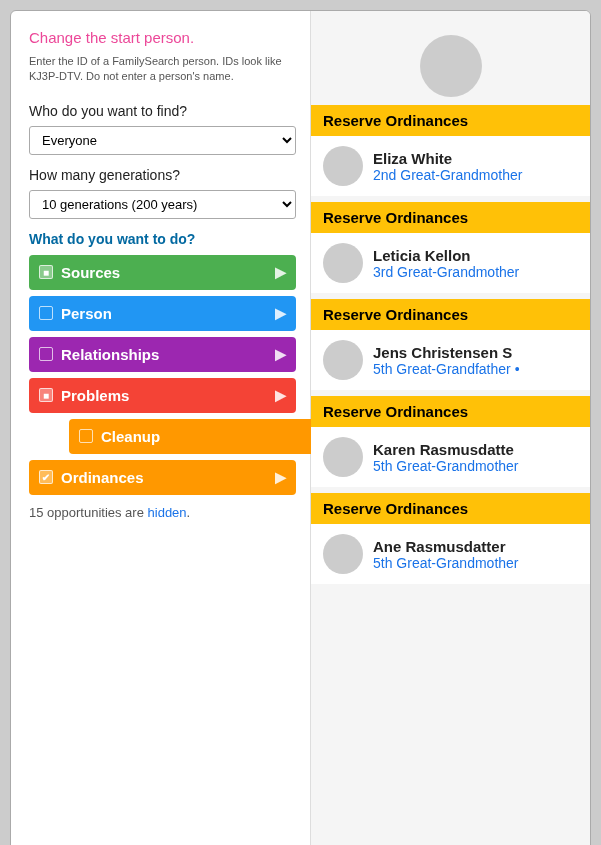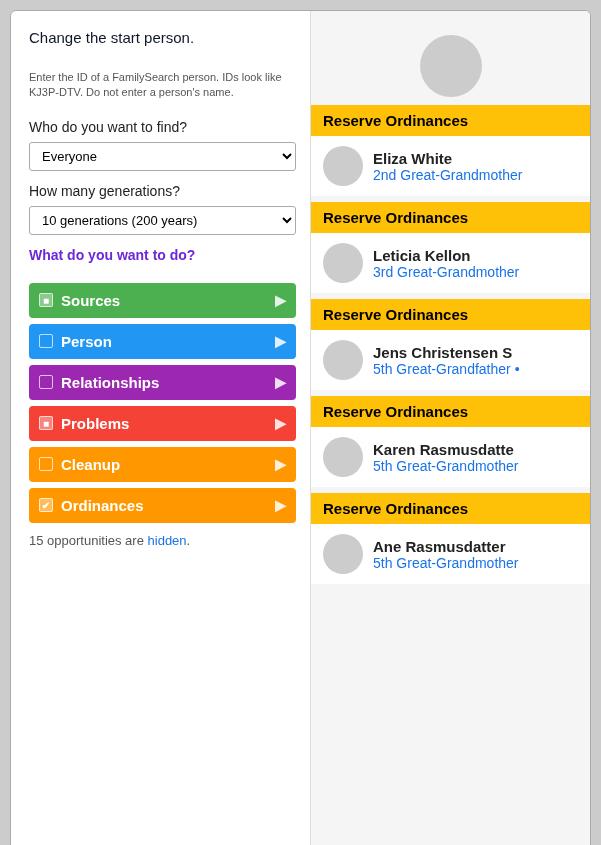--- a/index.html
+++ b/index.html
@@ -25,22 +25,22 @@
     
     .left-panel {
       width: 300px;
       padding: 18px 14px 14px 18px;
       border-right: 1px solid #ddd;
       flex-shrink: 0;
     }
     .change-title {
       font-size: 15px;
       font-weight: normal;
-      margin-bottom: 24px;
-      color: #0f172a;
+      margin-bottom: 8px;
+      color: #ec4899;
     }
     .id-row {
       display: flex;
       gap: 6px;
       margin-bottom: 6px;
     }
     .id-input {
       flex: 1;
       border: 1px solid #aaa;
       border-radius: 3px;
@@ -75,22 +75,22 @@
       border: 1px solid #aaa;
       border-radius: 3px;
       padding: 5px 8px;
       font-size: 13px;
       background: white;
       appearance: auto;
     }
     .action-label {
       font-size: 14px;
       font-weight: bold;
-      color: #6d28d9;
-      margin-bottom: 20px;
+      color: #0369a1;
+      margin-bottom: 8px;
     }
     .action-btn {
       display: flex;
       align-items: center;
       justify-content: space-between;
       width: 100%;
       padding: 9px 10px;
       margin-bottom: 6px;
       border: none;
       border-radius: 4px;
@@ -118,21 +118,21 @@
       flex-shrink: 0;
     }
     .btn-arrow {
       font-size: 14px;
       color: rgba(255,255,255,0.85);
     }
     .btn-sources { background: #4caf50; }
     .btn-person { background: #2196f3; }
     .btn-relationships { background: #9c27b0; align-items: center; }
     .btn-problems { background: #f44336; }
-    .btn-cleanup { background: #ff9800; }
+    .btn-cleanup { background: #ff9800; margin-left: 40px; }
     .btn-ordinances { background: #ff9800; }
     .hidden-note {
       font-size: 13px;
       color: #555;
       margin-top: 10px;
     }
     .hidden-note a {
       color: #1a73e8;
       text-decoration: none;
     }

